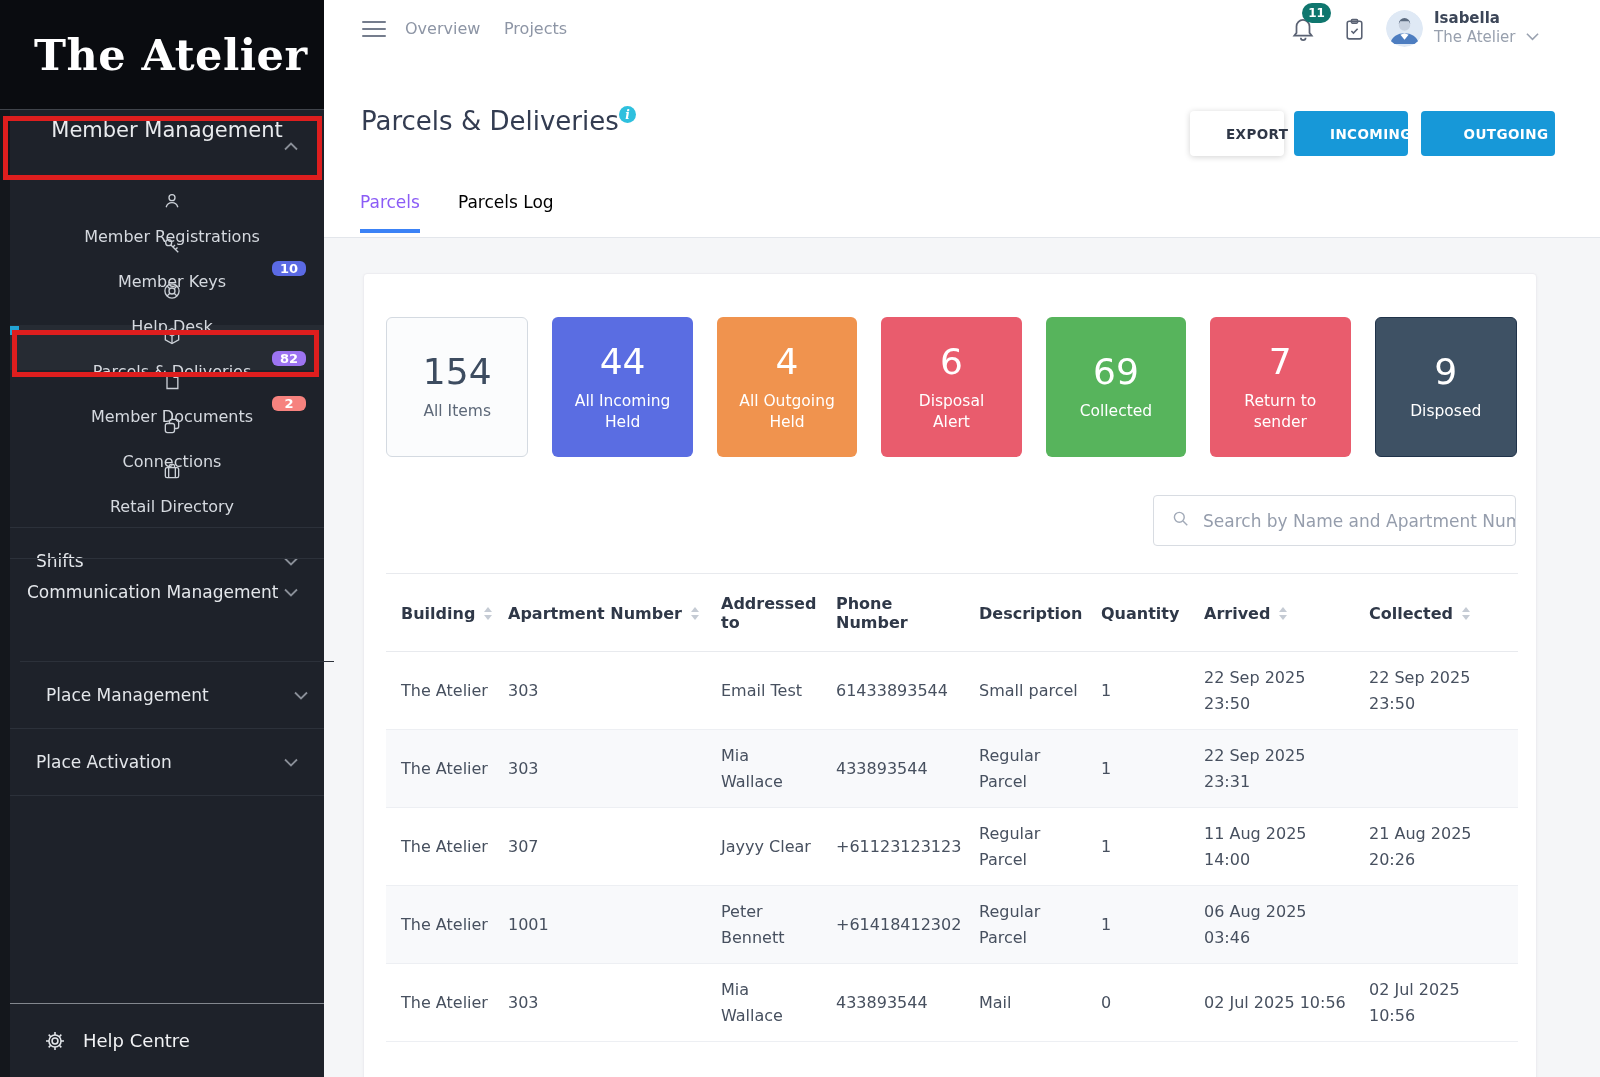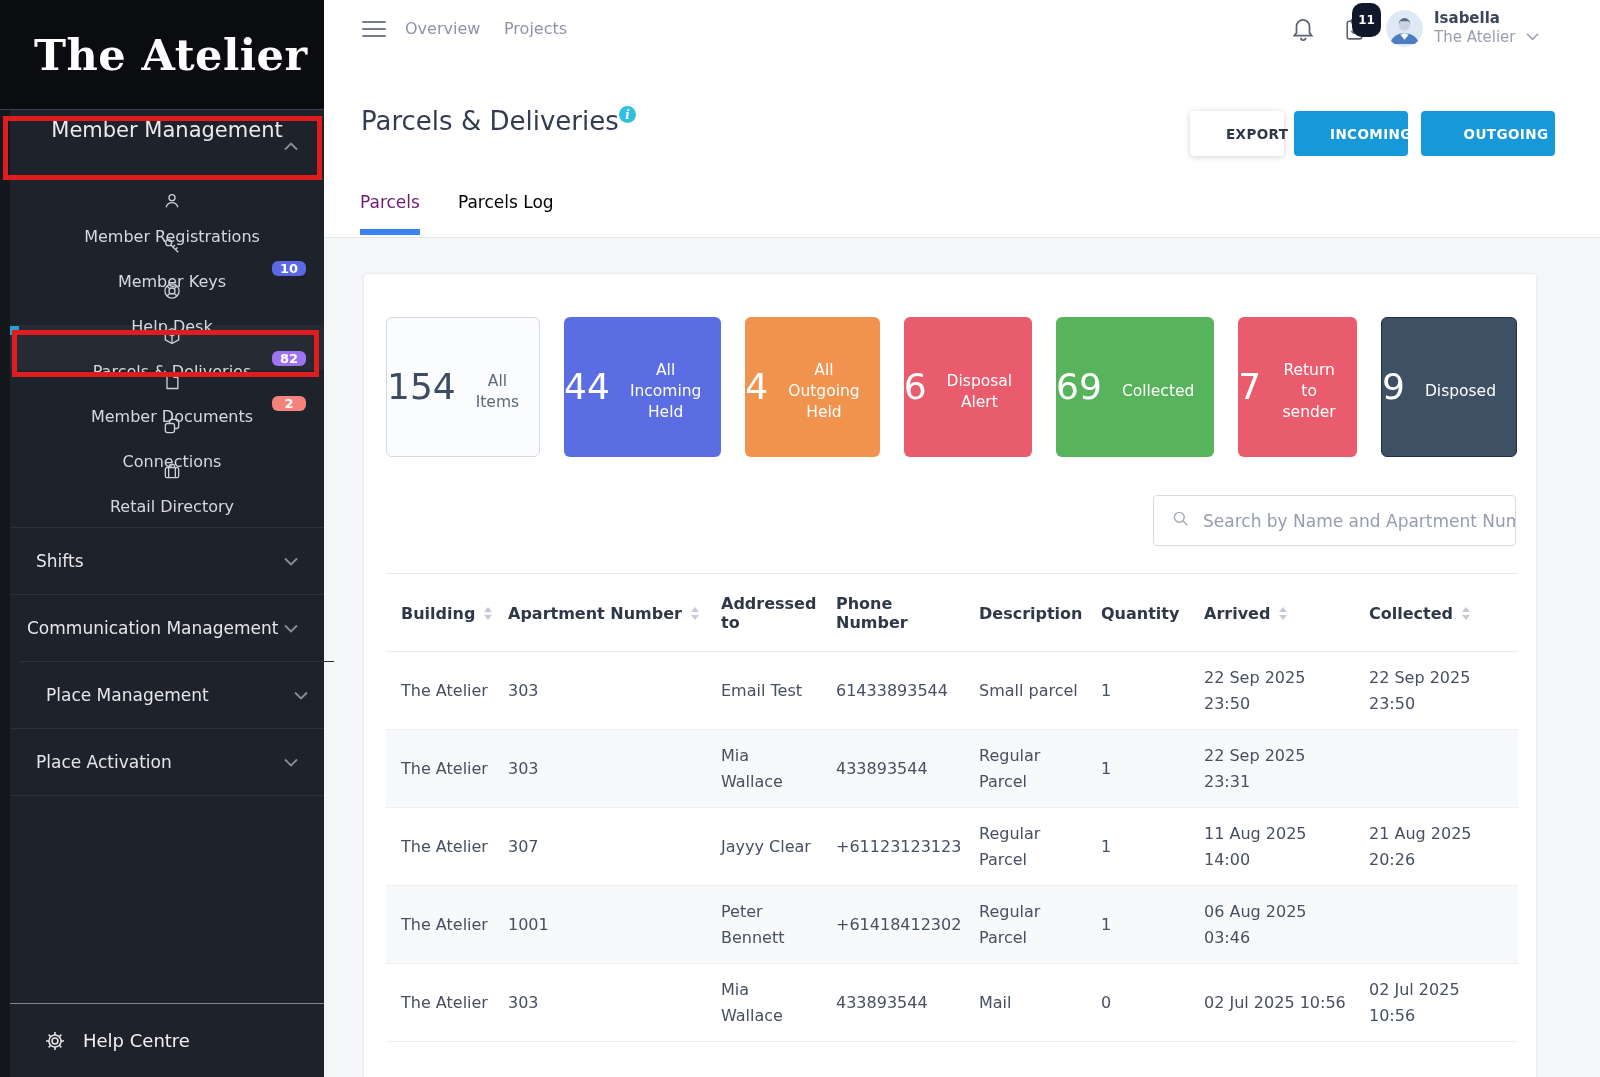--- a/index.html
+++ b/index.html
@@ -38,45 +38,45 @@
   .main { position:absolute; left:324px; top:0; width:1276px; height:1077px; background:#f5f6f8; }
   .header-region { position:absolute; left:0; top:0; width:1276px; height:238px; background:#fff; border-bottom:1px solid #e3e6eb; }
 
   .hamburger { position:absolute; left:38px; top:21px; width:24px; cursor:pointer; }
   .hamburger i { display:block; height:2px; background:#757d8d; margin-bottom:5px; border-radius:1px; }
   .menu-link { position:absolute; top:19px; font-size:16px; color:#8d95a5; cursor:pointer; }
   .menu-overview { left:81px; }
   .menu-projects { left:180px; }
 
   .bell-wrap { position:absolute; left:966px; top:14px; cursor:pointer; }
-  .notif-badge { position:absolute; left:1028px; top:3px; min-width:29px; height:34px; padding:0 6px; background:#0f172a; color:#fff; font-size:12px; font-weight:bold; border-radius:10px; display:flex; align-items:center; justify-content:center; z-index:3; }
+  .notif-badge { position:absolute; left:978px; top:3px; min-width:29px; height:20px; padding:0 6px; background:#0f766e; color:#fff; font-size:12px; font-weight:bold; border-radius:10px; display:flex; align-items:center; justify-content:center; z-index:3; }
   .clipboard-wrap { position:absolute; left:1018px; top:16px; cursor:pointer; }
   .avatar { position:absolute; left:1062px; top:10px; width:37px; height:37px; border-radius:50%; overflow:hidden; cursor:pointer; }
   .user-block { position:absolute; left:1110px; top:9px; line-height:19px; cursor:pointer; }
   .user-name { font-size:15px; font-weight:bold; color:#3c4658; }
   .user-org { font-size:15px; color:#98a0ae; }
   .user-chev { position:absolute; left:1202px; top:26px; }
 
   .page-title { position:absolute; left:37px; top:106px; font-size:26px; color:#333c51; }
   .info-icon { position:absolute; left:295px; top:106px; width:17px; height:17px; border-radius:50%; background:#2ec0de; color:#fff; font-family:"DejaVu Serif",serif; font-style:italic; font-weight:bold; font-size:12px; display:flex; align-items:center; justify-content:center; cursor:pointer; }
 
   .btn { position:absolute; top:111px; height:45px; border:none; border-radius:4px; font-family:"DejaVu Sans",sans-serif; font-size:13.5px; font-weight:bold; letter-spacing:0.4px; cursor:pointer;padding-left:36px; }
   .btn-export { left:866px; width:94px; background:#fff; color:#2f3747; box-shadow:0 1px 6px rgba(0,0,0,0.18); }
   .btn-incoming { left:970px; width:114px; background:#1798d8; color:#fff; }
   .btn-outgoing { left:1097px; width:134px; background:#1798d8; color:#fff; }
 
   .tabs { position:absolute; left:36px; top:192px; display:flex; gap:38px; }
   .tab { font-size:17px; color:#000000; padding-bottom:17px; cursor:pointer; }
-  .tab.active { color:#701a75; border-bottom:6px solid #3b82f6; }
+  .tab.active { color:#8b5cf6; border-bottom:4px solid #3b82f6; }
 
   
   .card { position:absolute; left:39px; top:273px; width:1174px; height:830px; background:#fff; border:1px solid #ededf1; border-radius:4px; box-shadow:0 1px 3px rgba(0,0,0,0.04); }
 
   .stats-row { position:absolute; left:22px; top:43px; width:1131px; display:flex; gap:24px; }
-  .stat-card { flex:1; height:140px; border-radius:6px; display:flex; align-items:center; justify-content:center; color:#fff; cursor:pointer; }
+  .stat-card { flex:1; height:140px; border-radius:6px; display:flex; flex-direction:column; align-items:center; justify-content:center; color:#fff; cursor:pointer; }
   .stat-value { font-size:36px; line-height:40px; }
   .stat-label { font-size:15.5px; line-height:21px; margin-top:9px; text-align:center; padding:0 20px; }
   .stat-light { background:#fbfcfd; border:1px solid #d4dae1; }
   .stat-light .stat-value { color:#3d4c60; }
   .stat-light .stat-label { color:#5d6878; }
   .stat-dark-border { border:1px solid #20334a; }
 
   .search-box { position:absolute; right:20px; top:221px; width:363px; height:51px; border:1px solid #d8dce2; border-radius:4px; background:#fff; display:flex; align-items:center; padding-left:17px; gap:13px; overflow:hidden; }
   .search-box input { border:none; outline:none; flex:1; font-family:"DejaVu Sans",sans-serif; font-size:17px; color:#47505f; min-width:0; }
   .search-box input::placeholder { color:#959dac; }
@@ -182,21 +182,21 @@
   </div>
 
   <div class="side-section" style="top:527px;">
     <span>Shifts</span>
     <span class="chev">
         <svg width="14" height="9" viewBox="0 0 14 9">
           <path d="M1 1.5 L7 7.5 L13 1.5" fill="none" stroke="#8a8f98" stroke-width="1.8"></path>
         </svg>
       </span>
   </div>
-  <div class="side-section" style="top:594px;padding-left:17px;">
+  <div class="side-section" style="top:558px;padding-left:17px;">
     <span>Communication Management</span>
     <span class="chev">
         <svg width="14" height="9" viewBox="0 0 14 9">
           <path d="M1 1.5 L7 7.5 L13 1.5" fill="none" stroke="#8a8f98" stroke-width="1.8"></path>
         </svg>
       </span>
   </div>
   <div class="side-section" style="top:661px;margin-left:10px;">
     <span>Place Management</span>
     <span class="chev">

